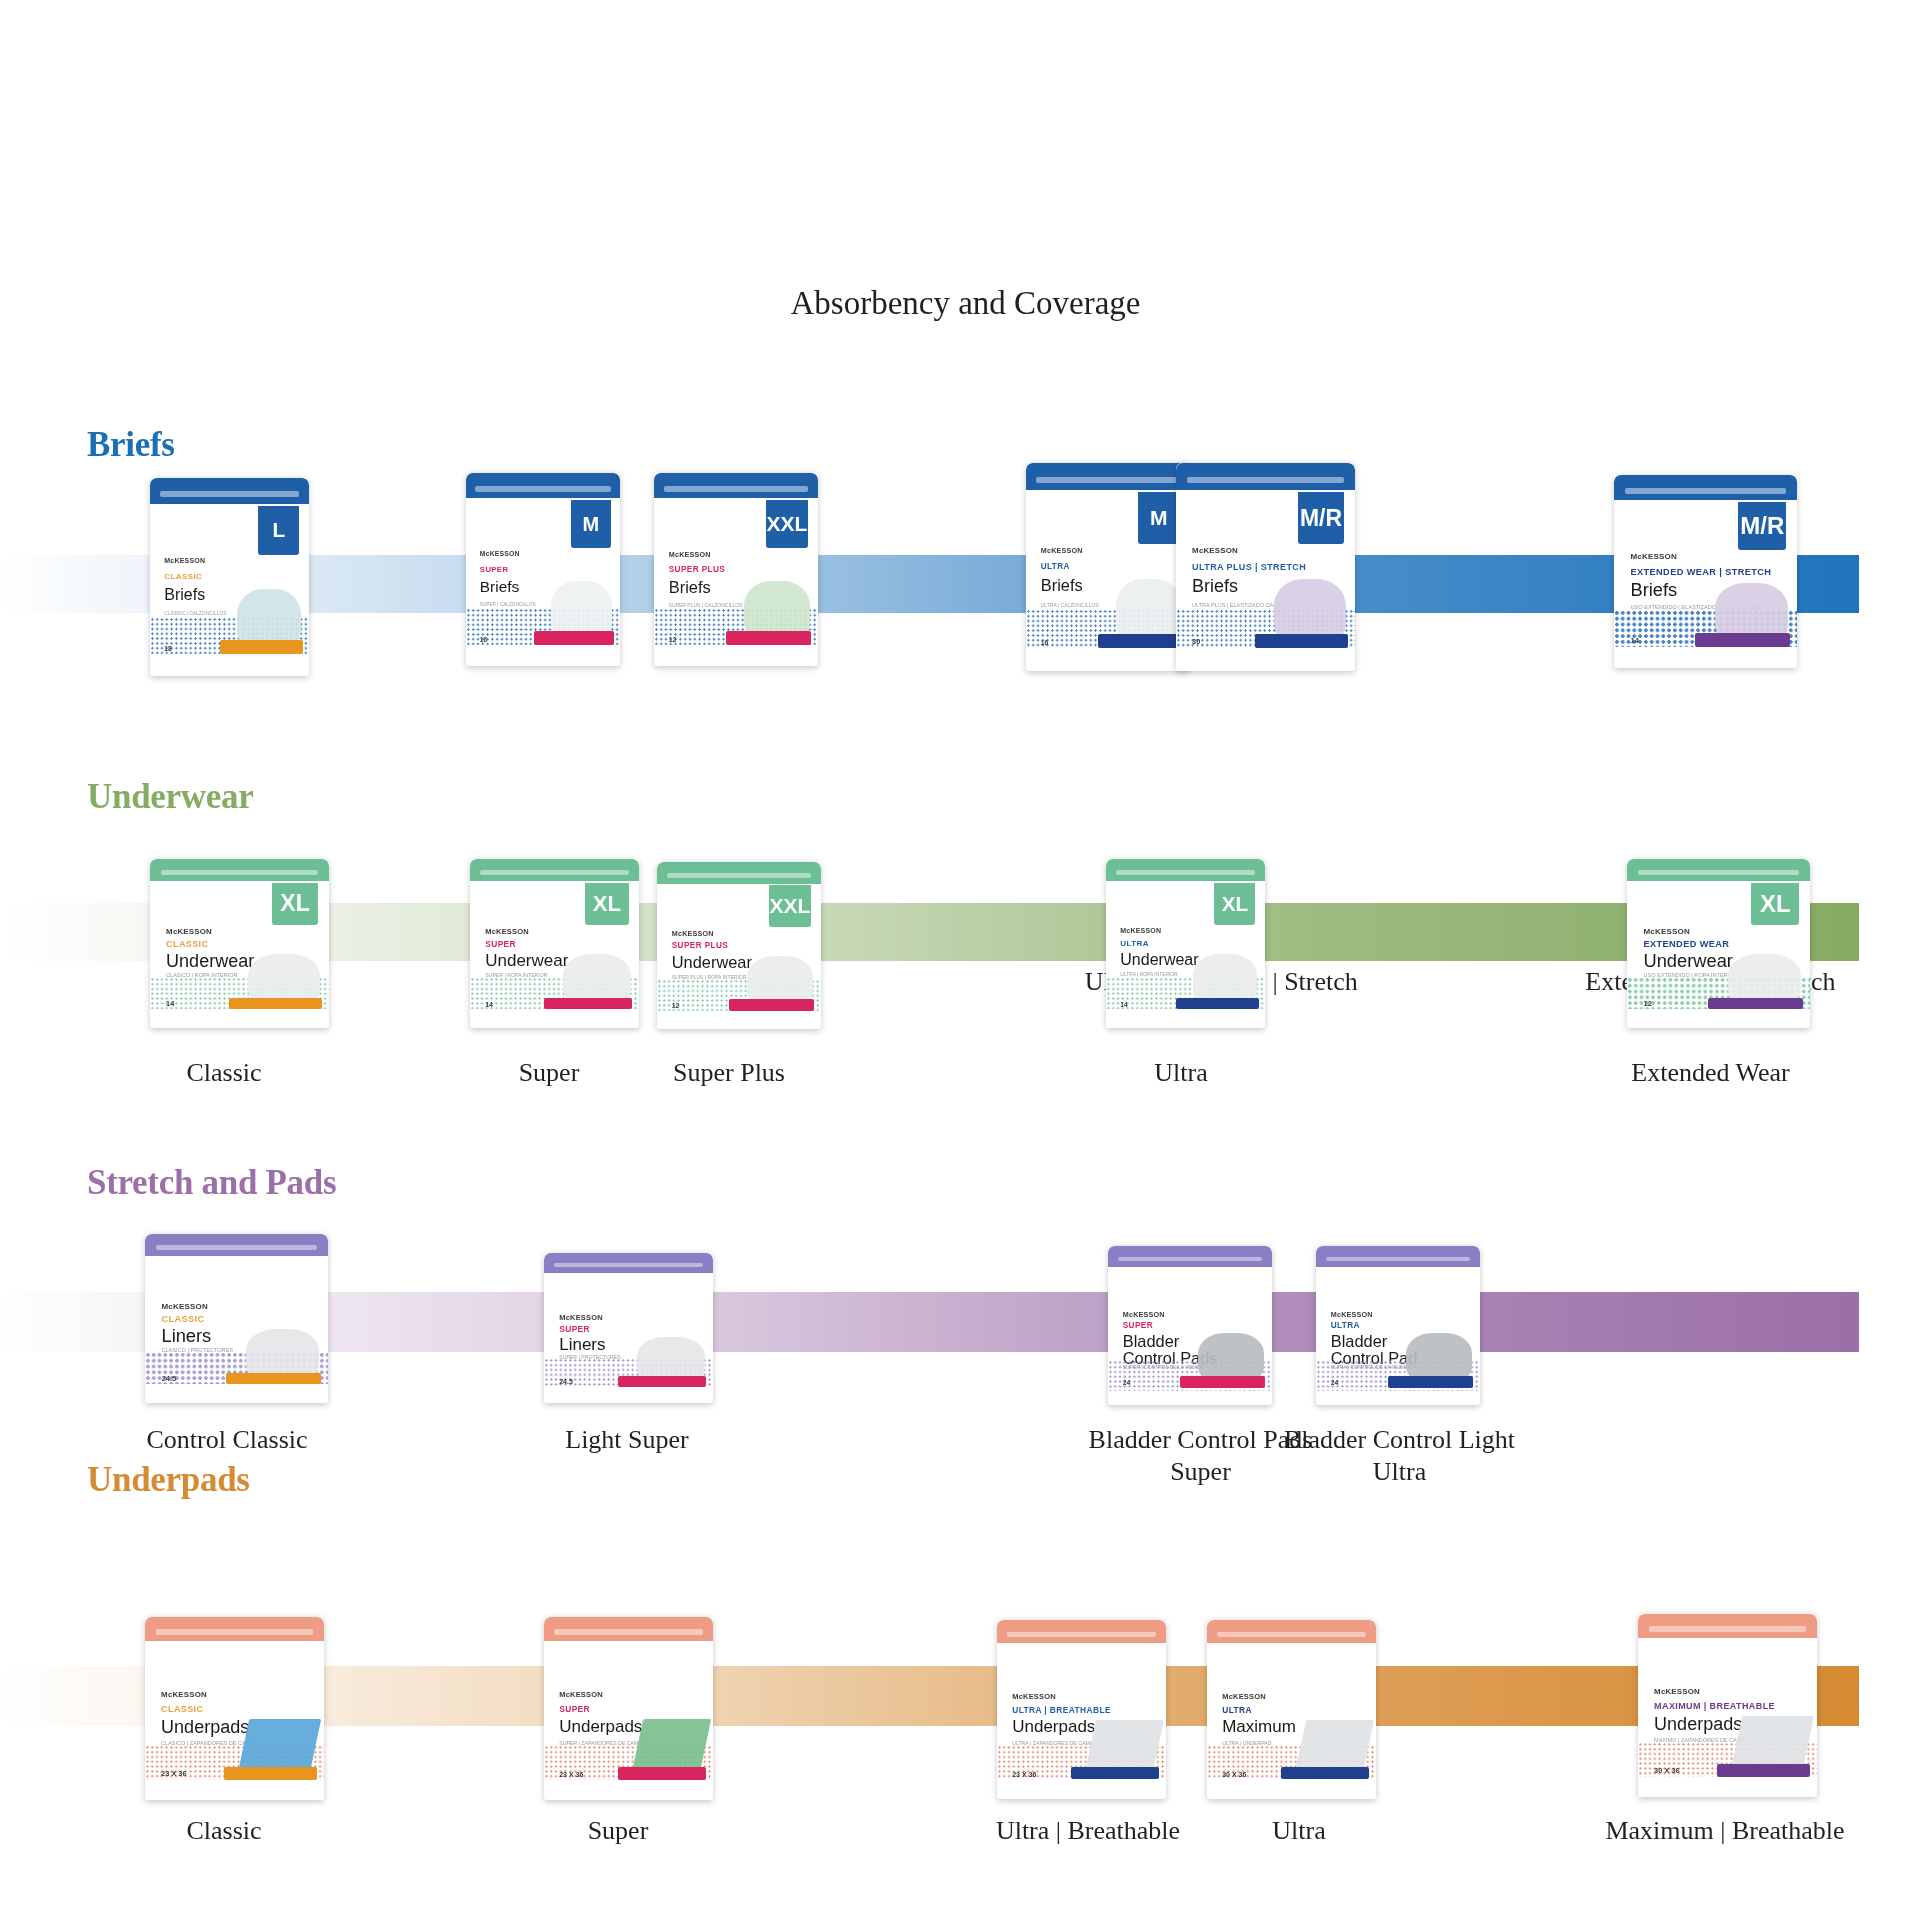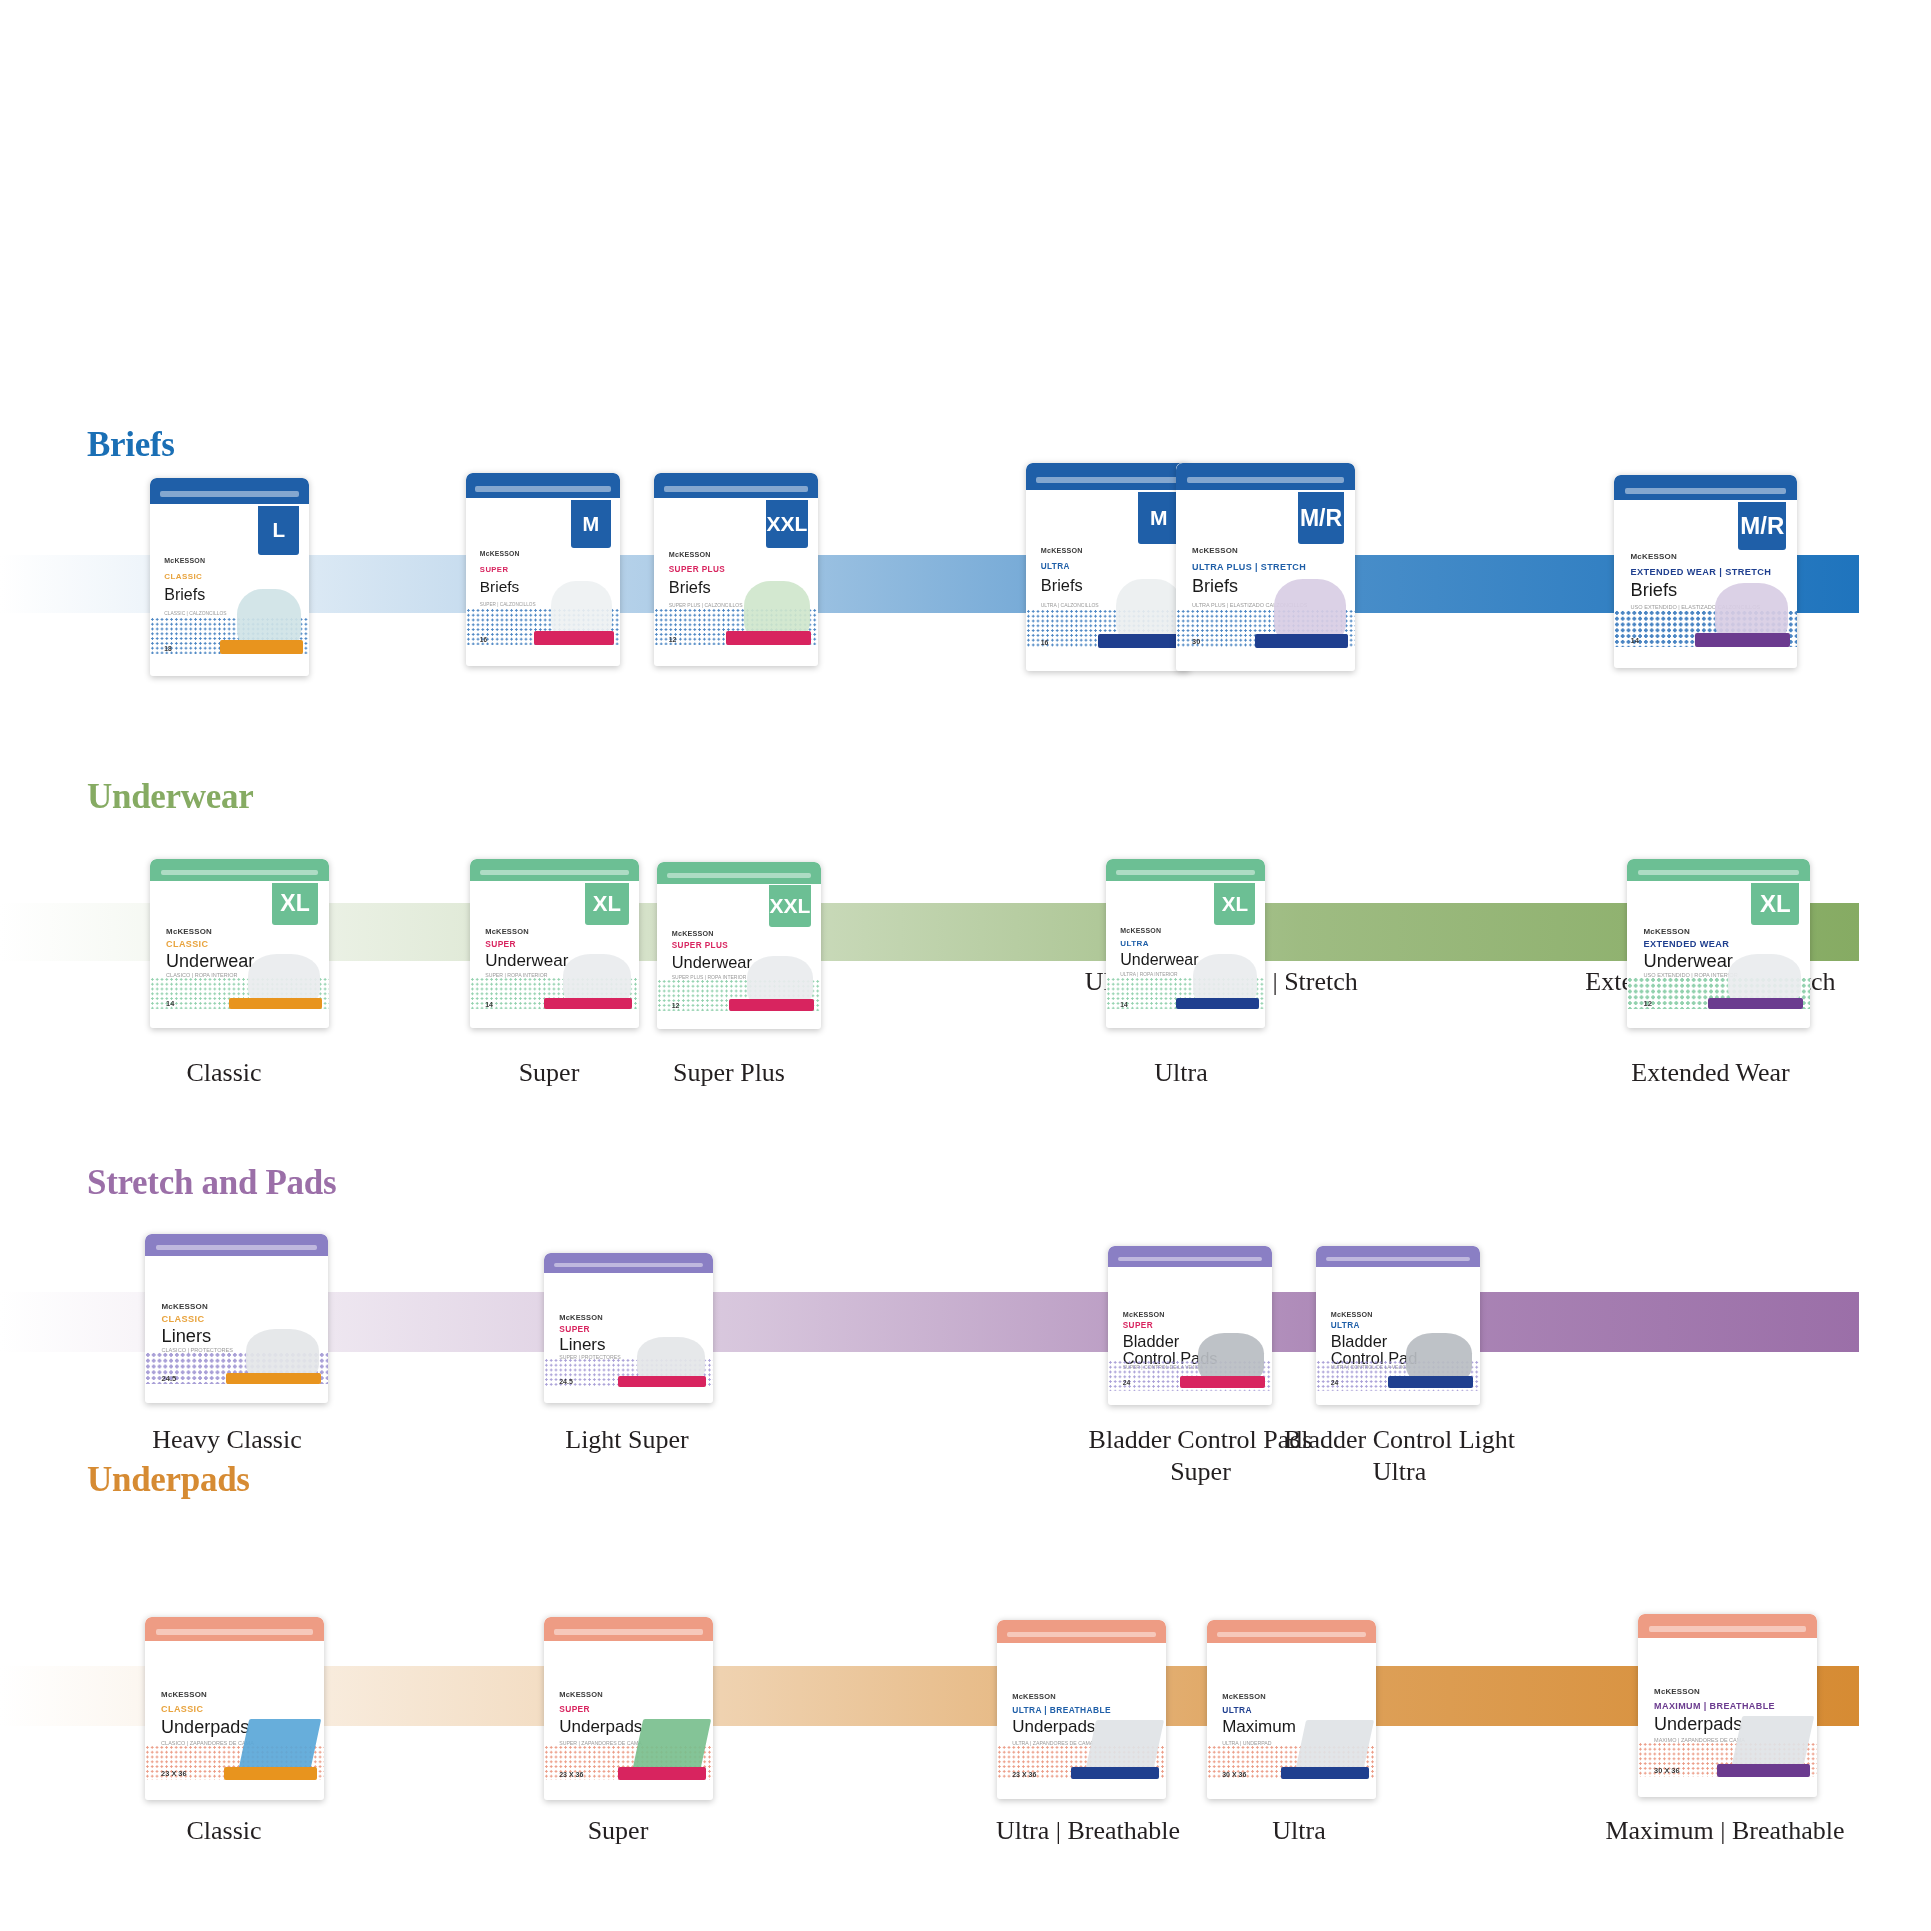--- a/index.html
+++ b/index.html
@@ -101,20 +101,21 @@
     position: absolute; text-align: center; color: #231f20;
     font-family: "Liberation Serif", serif; font-size: 26px; line-height: 1.22;
   }
 </style>
 </head>
 <body>
 
 <div class="page">
 
 
+  <div class="chart-title">Absorbency and Coverage</div>
 
   <div id="rows-host">
       <div class="band" style="top: 555px; height: 58px; background: linear-gradient(to right, rgb(255, 255, 255) 0%, rgba(31, 116, 189, 0.133) 14%, rgba(31, 116, 189, 0.4) 40%, rgba(31, 116, 189, 0.8) 70%, rgb(31, 116, 189) 100%);"></div>
       <div class="row-heading" style="top: 425px; color: rgb(26, 111, 181);">Briefs</div>
       <div class="pack" style="left: 150px; top: 478px; width: 159px; height: 198px;">
         <div class="pack-inner">
           <div class="pack-cap" style="background:#1f5fa8;">
             <div class="cap-strip"></div>
           </div>
           <div class="pack-size" style="background:#1f5fa8;font-size:20.6px;">
@@ -333,21 +334,21 @@
           <div class="pack-brand" style="font-size:8px;">McKESSON</div>
           <div class="pack-variant" style="color:#e8a33d;font-size:9.2px;">CLASSIC</div>
           <div class="pack-product" style="font-size:18.3px;">Liners</div>
           <div class="pack-sub" style="top:67%;font-size:5.6px;">CLASICO | PROTECTORES</div>
           <div class="pack-pattern" style="top:70%;background-image:radial-gradient(#9a8fd0 38%, transparent 40%);background-size:5.8px 5.8px;opacity:.85;"></div>
           <div class="pack-photo" style="right:5%;top:56%;width:40%;height:32%;background:#e4e6e8;border-radius:40% 40% 34% 34%;opacity:.92;"></div>
           <div class="pack-count" style="font-size:7.6px;">24.5</div>
           <div class="pack-absorb" style="bottom:11%;width:52%;background:#e8941e;"></div>
         </div>
       </div>
-      <div class="caption" style="left: 63px; width: 328px; top: 1424px; white-space: normal;">Heavy Classic</div>
+      <div class="caption" style="left: 63px; width: 328px; top: 1424px; white-space: normal;">Control Classic</div>
       <div class="pack" style="left: 544px; top: 1253px; width: 169px; height: 150px;">
         <div class="pack-inner">
           <div class="pack-cap" style="background:#8a7fc4;">
             <div class="cap-strip"></div>
           </div>
           <div class="pack-brand" style="font-size:7.5px;">McKESSON</div>
           <div class="pack-variant" style="color:#d8245f;font-size:8.4px;">SUPER</div>
           <div class="pack-product" style="font-size:17px;">Liners</div>
           <div class="pack-sub" style="top:67%;font-size:5.2px;">SUPER | PROTECTORES</div>
           <div class="pack-pattern" style="top:70%;background-image:radial-gradient(#9a8fd0 38%, transparent 40%);background-size:4.8px 4.8px;opacity:.85;"></div>

